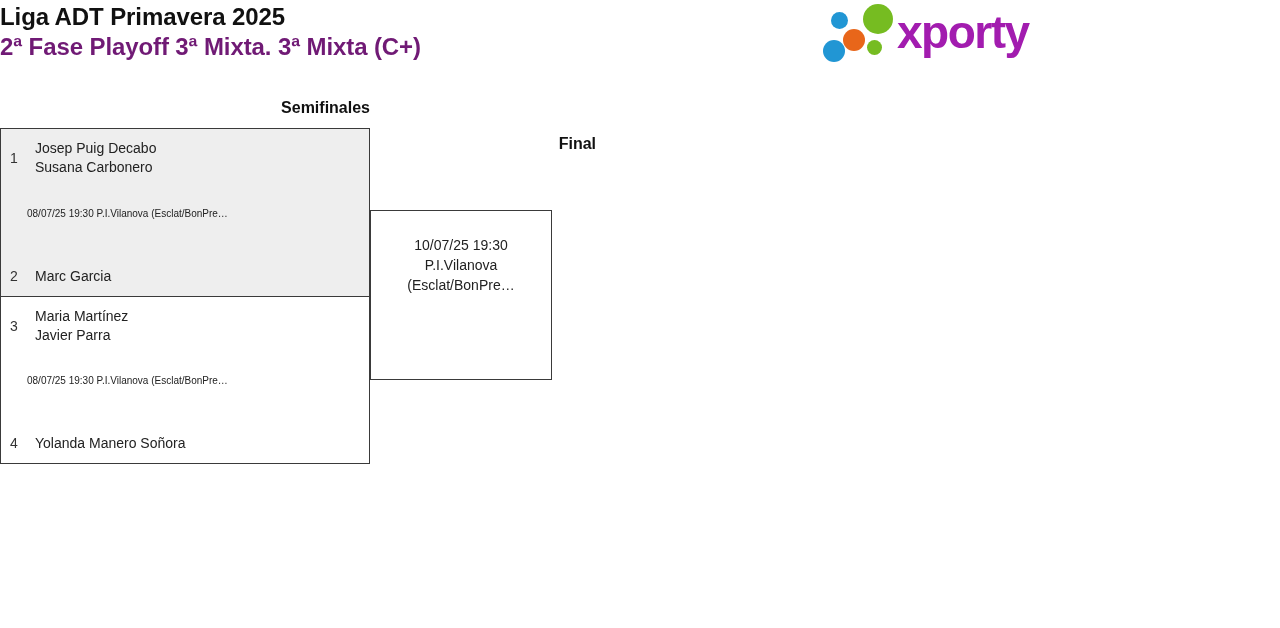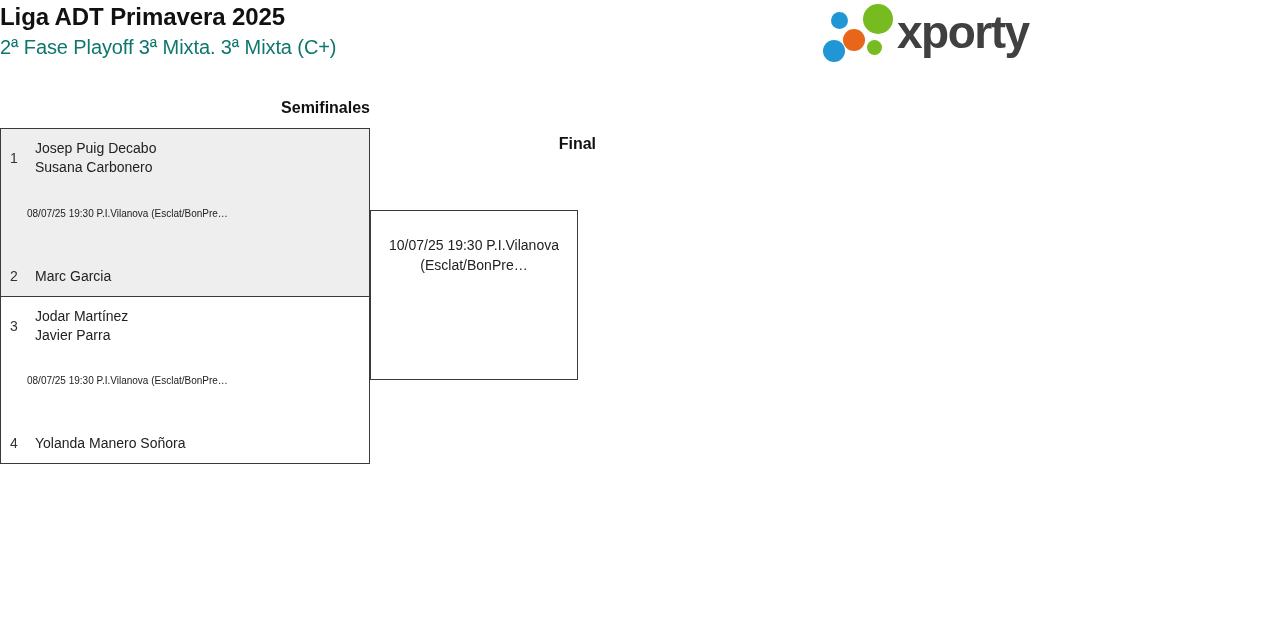--- a/index.html
+++ b/index.html
@@ -32,25 +32,25 @@
   }
   .title-line1 {
     font-size: 24px;
     font-weight: 700;
     line-height: 30px;
     letter-spacing: -0.1px;
     color: #111111;
     white-space: nowrap;
   }
   .title-line2 {
-    font-size: 20px;
-    font-weight: 400;
+    font-size: 24px;
+    font-weight: 700;
     line-height: 30px;
     letter-spacing: -0.1px;
-    color: #0f766e;
+    color: #701a75;
     white-space: nowrap;
   }
 
   
   .logo {
     position: absolute;
     right: 7px;
     top: 4px;
     width: 228px;
     height: 58px;
@@ -70,21 +70,21 @@
   .dot-blue-bot   { left: 0px;  top: 36px; width: 22px; height: 22px; background: #2196d4; }
   .dot-green-big  { left: 40px; top: 0px;  width: 30px; height: 30px; background: #76bc21; }
   .dot-green-sm   { left: 44px; top: 36px; width: 15px; height: 15px; background: #76bc21; }
   .logo-word {
     position: absolute;
     left: 74px;
     top: 2px;
     font-size: 46px;
     font-weight: 700;
     line-height: 52px;
-    color: #404040;
+    color: #a21caf;
     letter-spacing: -1.5px;
   }
 
   
   .round-header {
     position: absolute;
     font-size: 16px;
     font-weight: 600;
     line-height: 20px;
     color: #111111;
@@ -98,21 +98,21 @@
 
   .match {
     position: absolute;
     border: 1px solid #3a3a3a;
     background: #ffffff;
   }
   .match.shaded { background: #eeeeee; }
 
   .match-sf1 { left: 0px;   top: 128px; width: 370px; height: 169px; }
   .match-sf2 { left: 0px;   top: 296px; width: 370px; height: 168px; }
-  .match-final { left: 370px; top: 210px; width: 208px; height: 170px; }
+  .match-final { left: 370px; top: 210px; width: 182px; height: 170px; }
 
   
   .team {
     position: absolute;
     left: 0;
     width: 100%;
     display: flex;
     align-items: center;
   }
   .team-top    { top: 10px; }
@@ -223,21 +223,21 @@
       </div>
     </div>
 
   </div>
 
   <div class="match match-sf2">
 
     <div class="team team-top">
       <div class="seed">3</div>
       <div class="players">
-        <div class="player">Jodar Martínez</div>
+        <div class="player">Maria Martínez</div>
         <div class="player">Javier Parra</div>
       </div>
     </div>
 
     <div class="match-meta">08/07/25 19:30 P.I.Vilanova (Esclat/BonPre…</div>
 
     <div class="team team-bottom">
       <div class="seed">4</div>
       <div class="players">
         <div class="player">Yolanda Manero Soñora</div>

